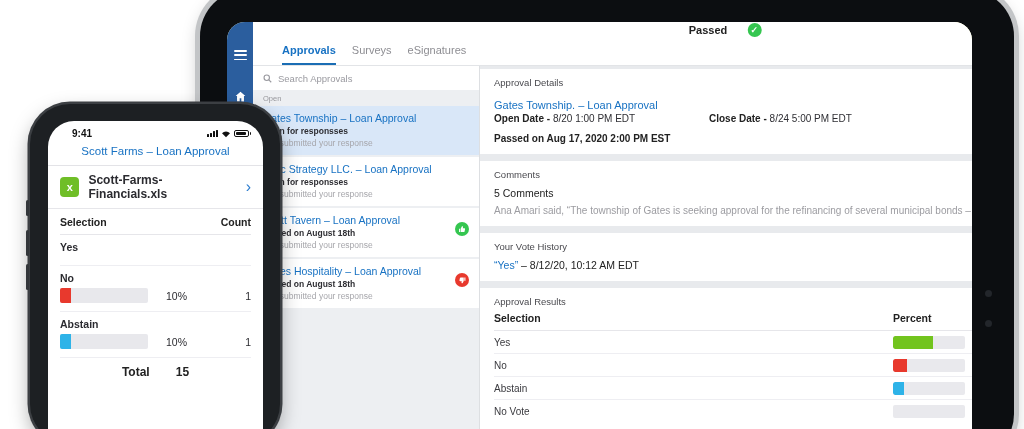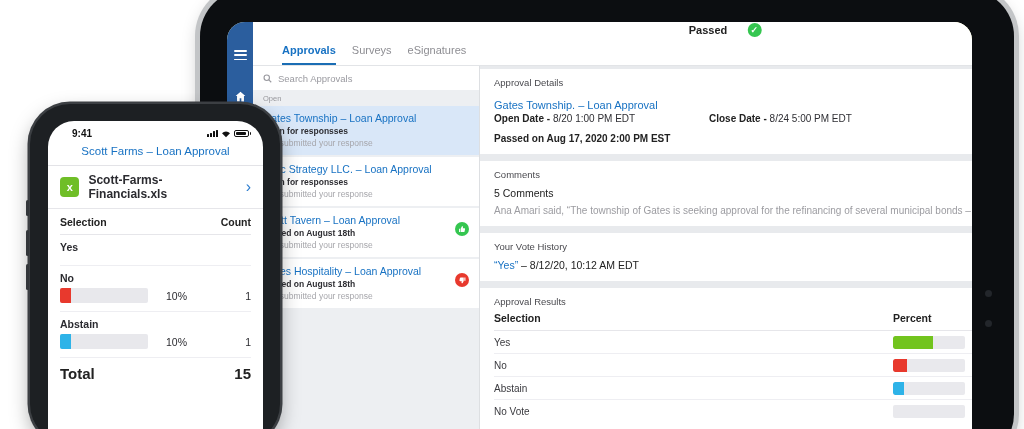--- a/index.html
+++ b/index.html
@@ -116,21 +116,21 @@
   .p-thead{display:flex;font-size:10.5px;font-weight:bold;color:#222;padding:7px 0 6px;
            border-bottom:1px solid #e6e6ea;}
   .p-thead .right{margin-left:auto;}
   .p-row{padding:6px 0 8px;border-bottom:1px solid #eeeef2;}
   .p-rlabel{font-size:10.5px;font-weight:600;color:#2b2b30;margin-bottom:4px;}
   .p-rbar{display:flex;align-items:center;}
   .p-track{width:88px;height:15px;background:#e8e8ec;border-radius:2px;overflow:hidden;}
   .p-track .fill{height:100%;}
   .p-pct{font-size:10.5px;color:#2b2b30;margin-left:18px;}
   .p-cnt{margin-left:auto;font-size:10.5px;color:#2b2b30;}
-  .p-total{display:flex;justify-content:space-between;gap:26px;font-size:15px;font-weight:600;
+  .p-total{display:flex;justify-content:center;gap:26px;font-size:12px;font-weight:600;
            color:#222;padding:7px 0 8px;}
 </style>
 </head>
 <body>
 
 <div class="stage">
 
   <div class="tablet">
     <span class="t-camdot d1"></span>
     <span class="t-camdot d2"></span>

